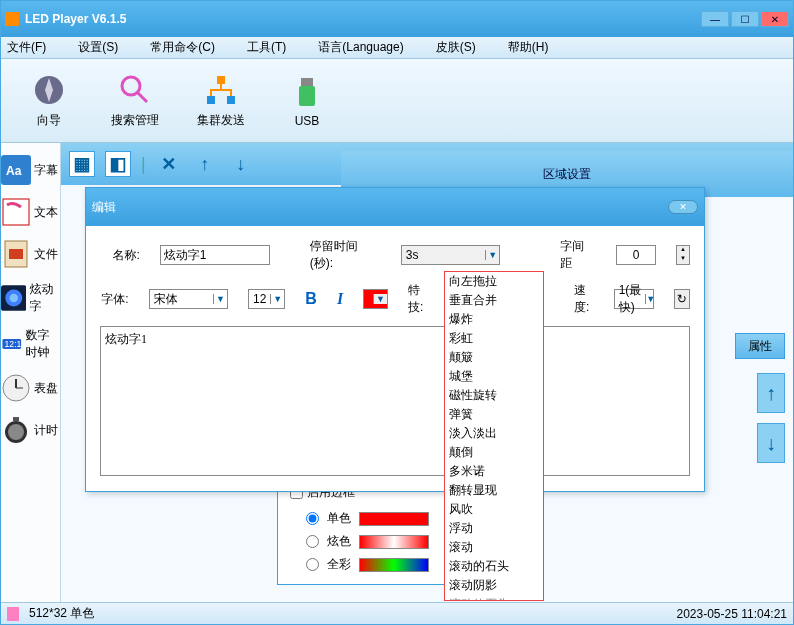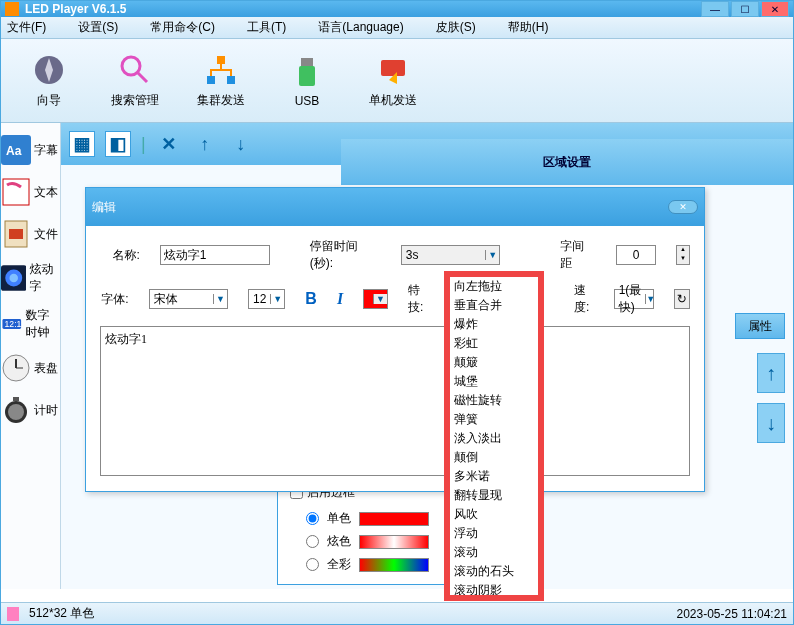--- a/index.html
+++ b/index.html
@@ -1,50 +1,50 @@
 <!DOCTYPE html>
 <html><head>
 <meta charset="utf-8">
 <style>
 *{box-sizing:border-box;margin:0;padding:0;font-family:"Microsoft YaHei",SimSun,sans-serif;font-size:12px}
 body{background:#fff;width:794px;height:625px;overflow:hidden;position:relative;border:1px solid #4aa8e0}
-.titlebar{height:16px;background:linear-gradient(#5ab8ef,#3ba0e0);display:flex;align-items:center;padding:0 4px;color:#fff}
+.titlebar{height:36px;background:linear-gradient(#5ab8ef,#3ba0e0);display:flex;align-items:center;padding:0 4px;color:#fff}
 .titlebar .icon{width:14px;height:14px;background:#ff8c00;margin-right:6px}
 .titlebar .title{flex:1;font-weight:bold}
 .winbtns{display:flex;gap:2px}
 .winbtn{width:28px;height:16px;background:#7ac8f0;border:1px solid #5ab0e0;display:flex;align-items:center;justify-content:center;color:#003;font-size:10px;cursor:pointer}
 .winbtn.close{background:#ff6b6b}
 .menubar{height:22px;background:linear-gradient(#e8f4fc,#d0e8f8);display:flex;align-items:center;padding:0 6px;gap:32px;border-bottom:1px solid #a0c8e0}
 .menubar span{cursor:pointer}
 .toolbar{height:84px;background:linear-gradient(#f0f8ff,#d8ecf8);display:flex;padding:6px 10px;gap:10px;border-bottom:1px solid #a0c8e0}
 .toolbtn{width:76px;display:flex;flex-direction:column;align-items:center;justify-content:center;gap:4px;cursor:pointer}
 .toolbtn .ticon{width:36px;height:36px}
 .main{display:flex;height:466px}
 .sidebar{width:60px;background:#fafcfe;border-right:1px solid #c0d8e8;padding-top:6px}
 .sideitem{display:flex;align-items:center;padding:6px 0;cursor:pointer;gap:3px}
 .sideitem .sicon{width:30px;height:30px}
 .content{flex:1;position:relative;background:#f4faff}
 .topstrip{height:42px;background:linear-gradient(#8cd0f4,#60b8ec);display:flex;align-items:center;padding:0 8px;gap:10px}
 .stripbtn{width:26px;height:26px;display:flex;align-items:center;justify-content:center;color:#0060a0;font-size:18px;font-weight:bold;cursor:pointer}
-.regionhdr{position:absolute;left:280px;top:16px;right:0;height:46px;background:linear-gradient(#8cd0f4,#60b8ec);display:flex;align-items:center;justify-content:center;color:#003;font-weight:bold}
+.regionhdr{position:absolute;left:280px;top:8px;right:0;height:46px;background:linear-gradient(#8cd0f4,#60b8ec);display:flex;align-items:center;justify-content:center;color:#003;font-weight:normal}
 .editdlg{position:absolute;left:84px;top:186px;width:620px;background:#fff;border:1px solid #3ba0e0;z-index:5;box-shadow:2px 2px 6px rgba(0,0,0,.2)}
 .dlgtitle{height:38px;background:linear-gradient(#5ab8ef,#3ba0e0);color:#fff;display:flex;align-items:center;padding:0 6px}
 .dlgtitle .t{flex:1}
 .dlgclose{width:30px;height:14px;background:#7ac8f0;border:1px solid #4090c0;border-radius:7px;display:flex;align-items:center;justify-content:center;font-size:9px;cursor:pointer}
 .dlgbody{padding:12px 14px}
 .row{display:flex;align-items:center;gap:20px;margin-bottom:10px}
 .lbl{width:40px;text-align:right}
 input[type=text],select{border:1px solid #888;height:20px;padding:0 3px;background:#fff}
 .cbo{position:relative;display:inline-flex;border:1px solid #888;height:20px;background:#fff;align-items:center}
 .cbo .val{flex:1;padding:0 4px}
 .cbo .arr{width:14px;text-align:center;color:#0060a0;border-left:1px solid #888;font-size:9px;cursor:pointer}
 .textarea{width:100%;height:150px;border:1px solid #888;padding:4px;resize:none;font-family:SimSun}
 .spinner{display:inline-flex;flex-direction:column;border:1px solid #888;height:20px;width:14px}
 .spinner div{flex:1;font-size:6px;text-align:center;cursor:pointer;background:#eee}
-.ddlist{position:absolute;left:443px;top:270px;width:100px;max-height:330px;overflow:hidden;background:#fff;border:6px solid #ef4444;z-index:10}
+.ddlist{position:absolute;left:443px;top:270px;width:100px;max-height:330px;overflow:hidden;background:#fff;border:1px solid #ef4444;z-index:10}
 .ddlist div{padding:1px 4px;cursor:pointer;font-family:SimSun}
 .ddlist .disabled{color:#888}
 .borderpanel{position:absolute;left:276px;top:444px;width:200px;background:#fff;border:1px solid #3ba0e0;z-index:3}
 .tabs{display:flex;background:linear-gradient(#cce8f8,#a8d4ec);height:30px;align-items:center}
 .tab{padding:4px 16px;display:flex;align-items:center;gap:6px;cursor:pointer}
 .tab.act{background:#fff;border:1px solid #8cc;border-bottom:none}
 .bordbody{padding:8px 12px}
 .chk{display:flex;align-items:center;gap:4px;margin-bottom:6px}
 .radrow{display:flex;align-items:center;gap:8px;padding:3px 0 3px 16px}
 .colorbar{width:70px;height:14px;border:1px solid #888}
@@ -100,27 +100,20 @@
         <path d="M18 12 V18 M8 24 V18 H28 V24" stroke="#ff9000" stroke-width="2" fill="none"></path>
       </svg>
     <span>集群发送</span>
   </div>
   <div class="toolbtn">
     <svg class="ticon" viewBox="0 0 36 36">
         <rect x="12" y="4" width="12" height="8" fill="#888"></rect>
         <rect x="10" y="12" width="16" height="20" fill="#40c060" rx="2"></rect>
       </svg>
     <span>USB</span>
-  </div>
-  <div class="toolbtn">
-    <svg class="ticon" viewBox="0 0 36 36">
-        <rect x="6" y="8" width="24" height="16" fill="#e04030" rx="2"></rect>
-        <path d="M14 28 L22 20 L22 32 Z" fill="#ffb000"></path>
-      </svg>
-    <span>单机发送</span>
   </div>
 </div>
 
 <div class="main">
   <div class="sidebar">
     <div class="sideitem">
         <svg class="sicon" viewBox="0 0 30 30">
           <rect width="30" height="30" fill="#3080d0" rx="3"></rect>
           <text x="5" y="20" fill="#fff" font-size="14" font-weight="bold">Aa</text>
         </svg>

